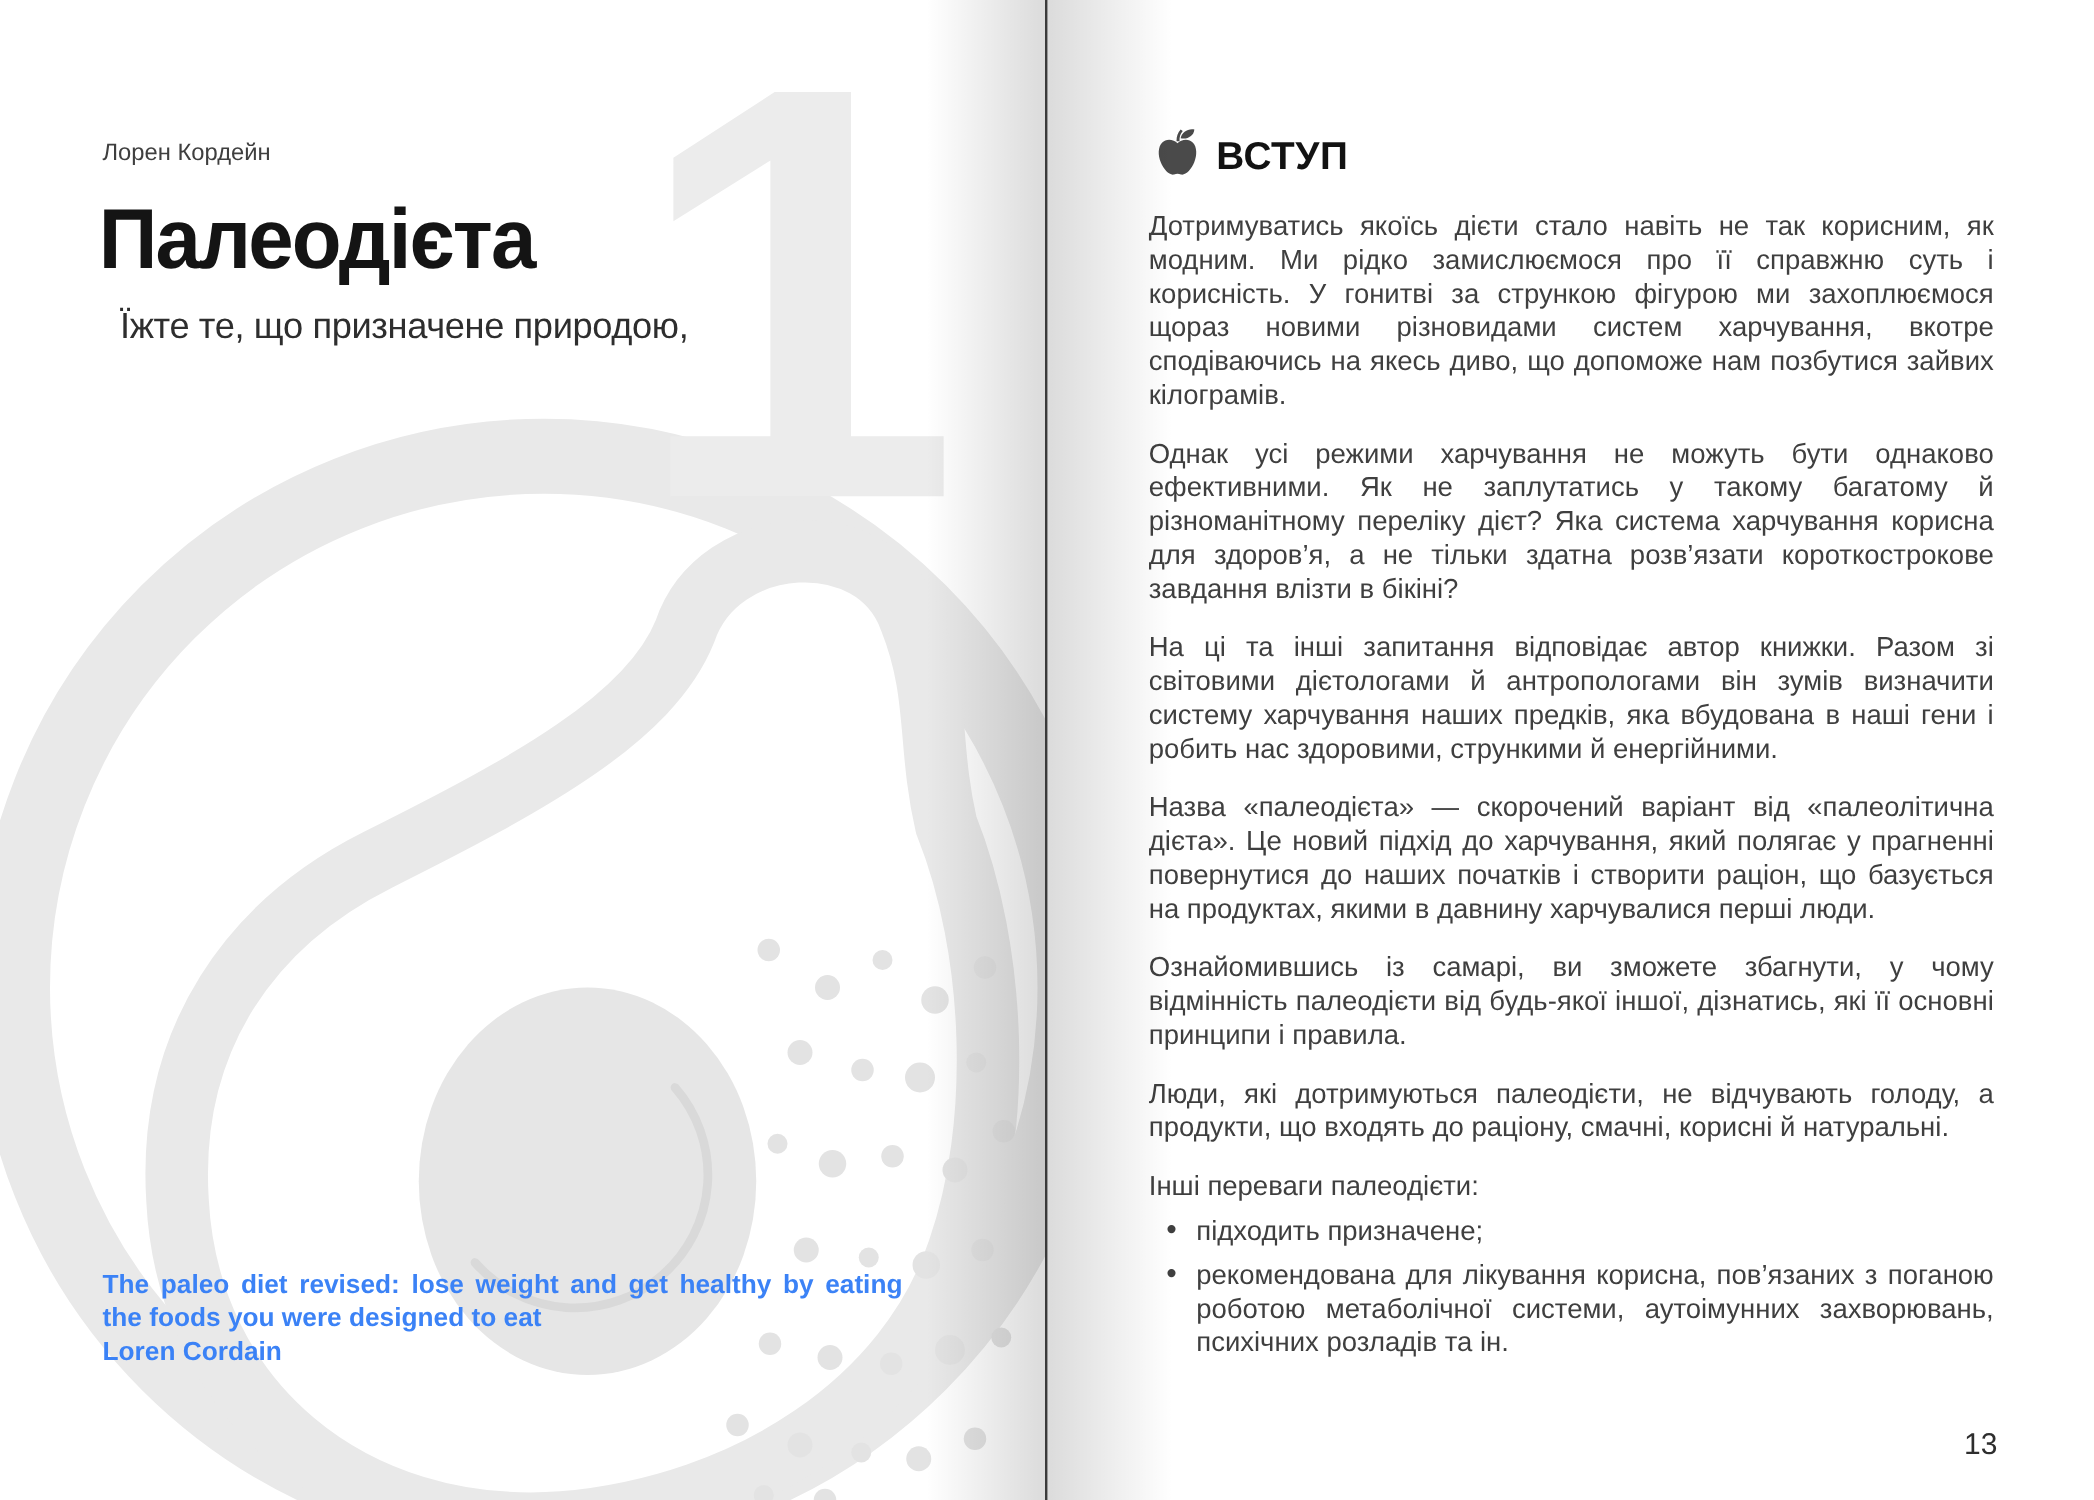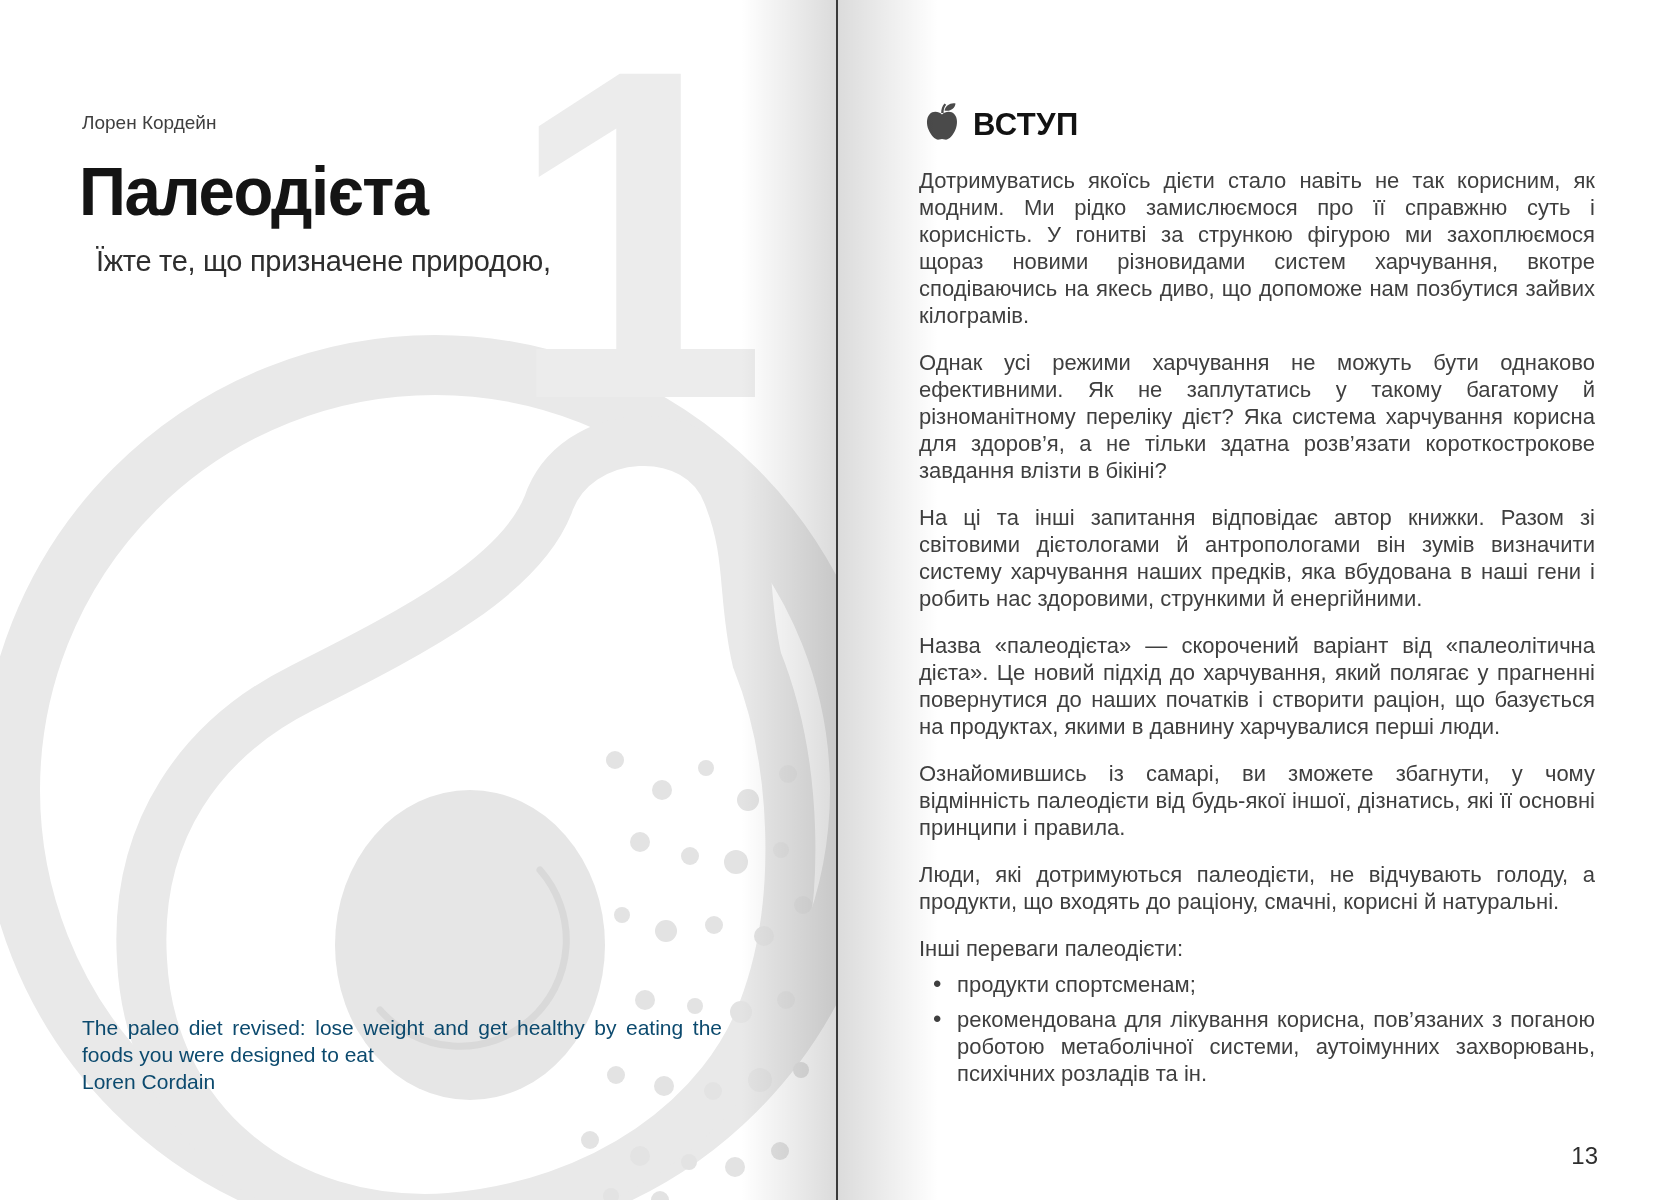--- a/index.html
+++ b/index.html
@@ -30,21 +30,21 @@
     font-size:68px;font-weight:700;letter-spacing:-1.5px;color:#141414;
     transform:scaleX(0.96);transform-origin:left top;white-space:nowrap;
   }
   .book-subtitle{
     position:absolute;left:96px;top:240px;z-index:2;
     font-size:29px;line-height:42px;font-weight:400;color:#2e2e2e;white-space:nowrap;
     letter-spacing:-0.3px;
   }
   .book-subtitle span{display:block;}
   .original-block{position:absolute;left:82px;top:1014px;z-index:2;width:640px;
-    font-size:21px;line-height:27px;color:#0c4a6e;}
+    font-size:21px;line-height:27px;color:#3b82f6;font-weight:bold;}
   .original-title{text-align:justify;}
   
   .section-heading{
     position:absolute;left:88px;top:101px;z-index:2;
     display:flex;align-items:center;gap:15px;text-align:center;
   }
   .apple-glyph{width:32px;height:42px;flex:0 0 auto;}
   .section-heading-label{
     font-size:31px;font-weight:700;letter-spacing:0.5px;color:#121212;line-height:1;
     padding-top:4px;
@@ -162,19 +162,19 @@
 
   <div class="body-column">
     <p>Дотримуватись якоїсь дієти стало навіть не так корисним, як модним. Ми рідко замислюємося про її справжню суть і корисність. У гонитві за стрункою фігурою ми захоплюємося щораз новими різновидами систем харчування, вкотре сподіваючись на якесь диво, що допоможе нам позбутися зайвих кілограмів.</p>
     <p>Однак усі режими харчування не можуть бути однаково ефективними. Як не заплутатись у такому багатому й різноманітному переліку дієт? Яка система харчування корисна для здоров’я, а не тільки здатна розв’язати короткострокове завдання влізти в бікіні?</p>
     <p>На ці та інші запитання відповідає автор книжки. Разом зі світовими дієтологами й антропологами він зумів визначити систему харчування наших предків, яка вбудована в наші гени і робить нас здоровими, стрункими й енергійними.</p>
     <p>Назва «палеодієта» — скорочений варіант від «палеолітична дієта». Це новий підхід до харчування, який полягає у прагненні повернутися до наших початків і створити раціон, що базується на продуктах, якими в давнину харчувалися перші люди.</p>
     <p>Ознайомившись із самарі, ви зможете збагнути, у чому відмінність палеодієти від будь-якої іншої, дізнатись, які її основні принципи і правила.</p>
     <p>Люди, які дотримуються палеодієти, не відчувають голоду, а продукти, що входять до раціону, смачні, корисні й натуральні.</p>
     <p class="list-intro">Інші переваги палеодієти:</p>
     <ul class="benefits">
-      <li>продукти спортсменам;</li>
+      <li>підходить призначене;</li>
       <li>рекомендована для лікування корисна, пов’язаних з поганою роботою метаболічної системи, аутоімунних захворювань, психічних розладів та ін.</li>
     </ul>
   </div>
 
   <div class="page-number">13</div>
 </div>
 
 </body></html>

